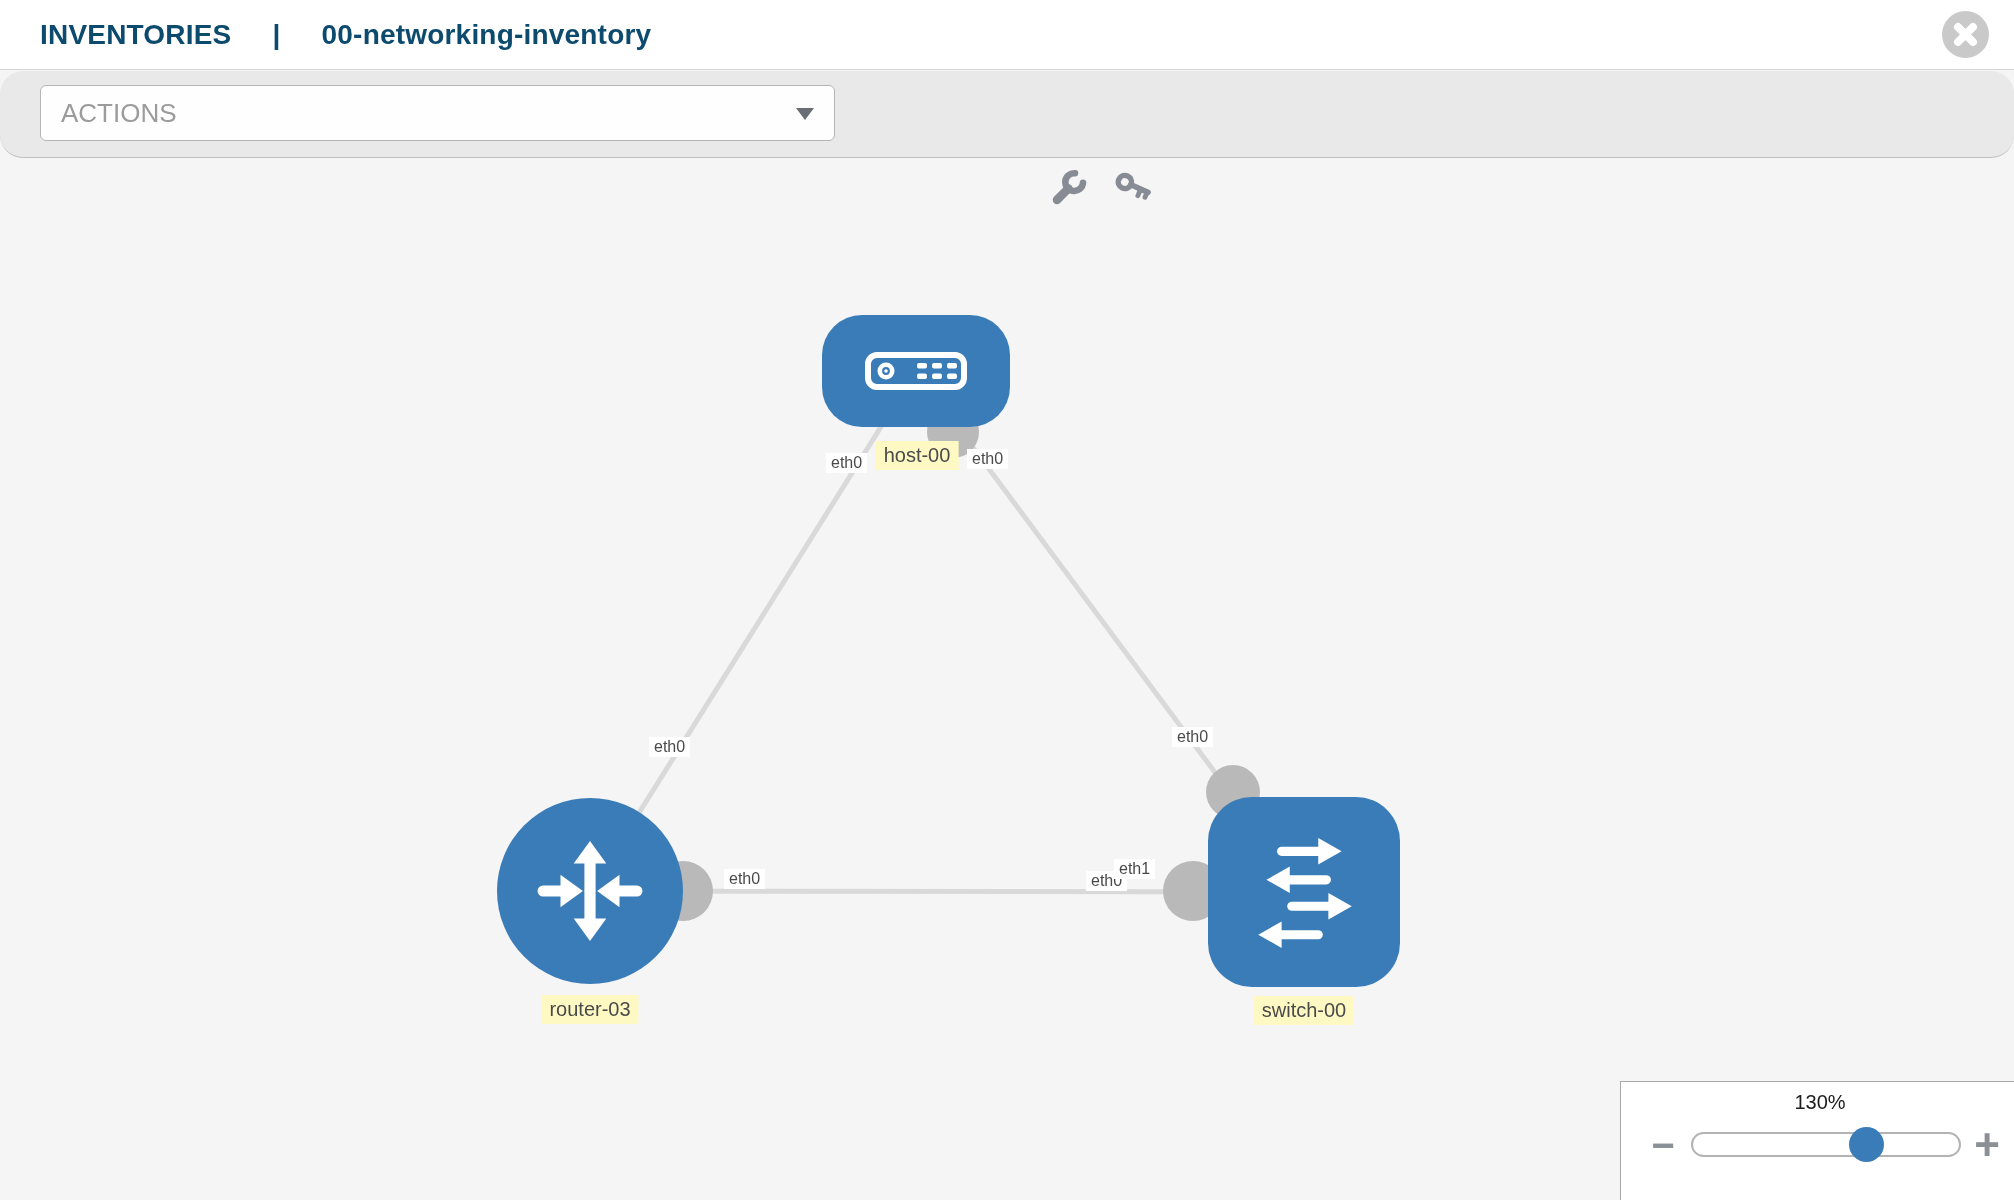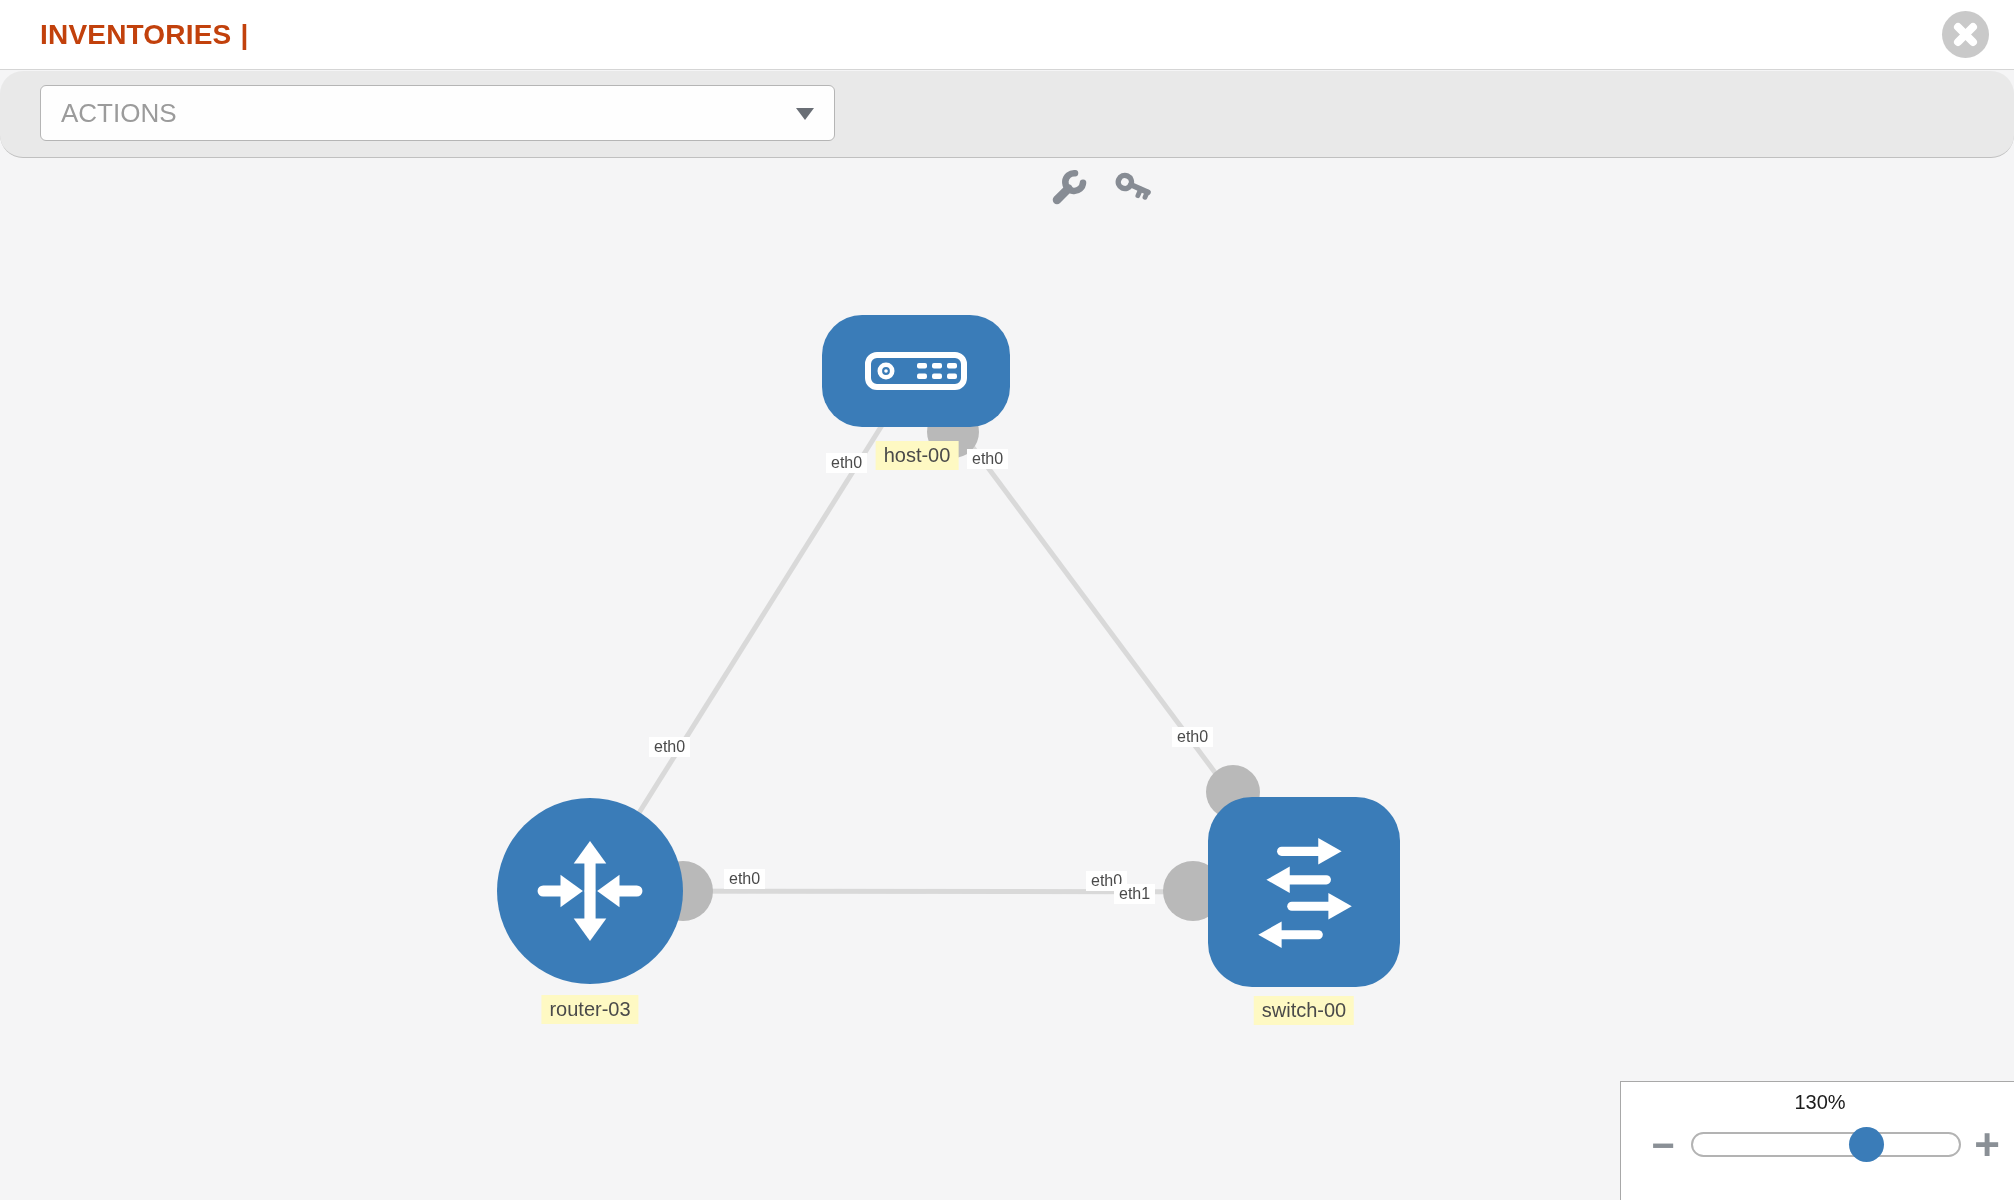--- a/index.html
+++ b/index.html
@@ -3,21 +3,21 @@
 <meta charset="utf-8">
 <style>
   * { margin:0; padding:0; box-sizing:border-box; }
   html,body { width:2014px; height:1200px; overflow:hidden;
     font-family:"Liberation Sans","DejaVu Sans",sans-serif; background:#f5f5f6; }
 
   
   #header { position:absolute; left:0; top:0; width:2014px; height:70px;
     background:#ffffff; border-bottom:1px solid #d5d5d5; z-index:10; }
   #title { position:absolute; left:40px; top:0; height:70px; display:flex; align-items:center;
-    font-size:28px; font-weight:bold; color:#c2410c; letter-spacing:.2px; }
+    font-size:28px; font-weight:bold; color:#0c4a6e; letter-spacing:.2px;gap:32px; }
   #title span { margin-right:9px; }
   #close-btn { position:absolute; left:1942px; top:11px; width:47px; height:47px;
     border-radius:50%; background:#c9c9c9; cursor:pointer; }
 
   
   #toolbar { position:absolute; left:0; top:71px; width:2014px; height:87px;
     background:#e9e9e9; border-bottom:1px solid #c0c0c0; z-index:10;border-radius:23px; }
   .select-box { position:absolute; top:14px; height:56px; background:#fefefe;
     border:1px solid #b5b5b5; border-radius:6px; display:flex; align-items:center;
     padding:0 20px; cursor:pointer; }
@@ -50,21 +50,21 @@
   #label-switch { left:1304px; top:838px; }
 
   .if-label { position:absolute; z-index:4; background:#ffffff; color:#4a4a4a;
     font-size:16px; padding:1px 5px; white-space:nowrap; }
   #if-hl { left:826px;  top:295px; }
   #if-hr { left:967px;  top:291px; }
   #if-rt { left:649px;  top:579px; }
   #if-st { left:1172px; top:569px; }
   #if-rr { left:724px;  top:711px; }
   #if-sh { left:1086px; top:713px; }
-  #if-s1 { left:1114px; top:726px; z-index:5; }
+  #if-s1 { left:1114px; top:701px; z-index:5; }
 
   
   #zoom-panel { position:absolute; left:1620px; top:1081px; width:400px; height:125px;
     background:#ffffff; border:1px solid #a8a8a8; z-index:20; }
   #zoom-level { position:absolute; top:9px; left:0; width:100%; text-align:center;
     font-size:20px; color:#1c1c1c; }
   .zoom-btn { position:absolute; top:40px; width:40px; height:46px; display:flex;
     align-items:center; justify-content:center; font-weight:bold; color:#8a9096;
     cursor:pointer; }
   #zoom-minus { left:22px; font-size:40px; }
@@ -74,20 +74,21 @@
   #zoom-thumb { position:absolute; left:156px; top:-7px; width:35px; height:35px;
     border-radius:50%; background:#3a7cb8; cursor:grab; }
 </style>
 </head>
 <body>
 
 <div id="header">
   <div id="title">
     <span>INVENTORIES</span>
     <span>|</span>
+    <span>00-networking-inventory</span>
   </div>
   <div id="close-btn">
     <svg width="47" height="47">
       <line x1="16" y1="16" x2="31" y2="31" stroke="#ffffff" stroke-width="8" stroke-linecap="round"></line>
       <line x1="31" y1="16" x2="16" y2="31" stroke="#ffffff" stroke-width="8" stroke-linecap="round"></line>
     </svg>
   </div>
 </div>
 
 <div id="toolbar">

